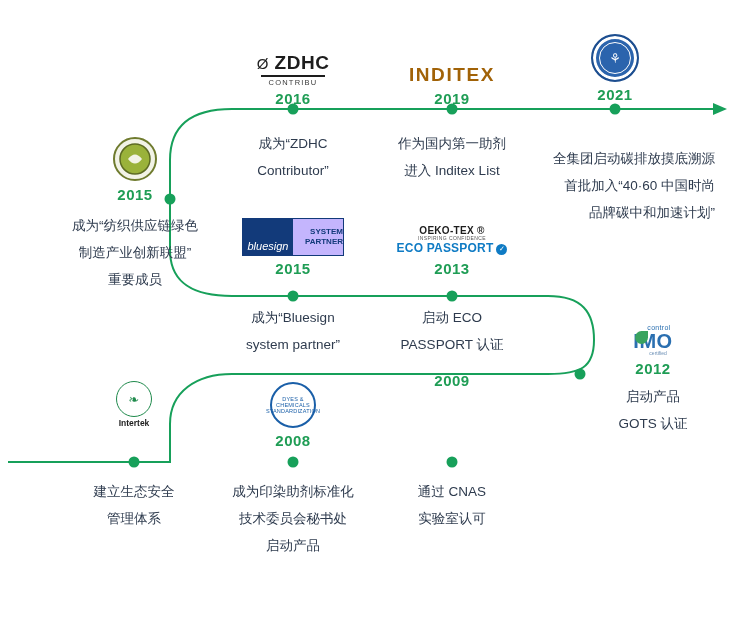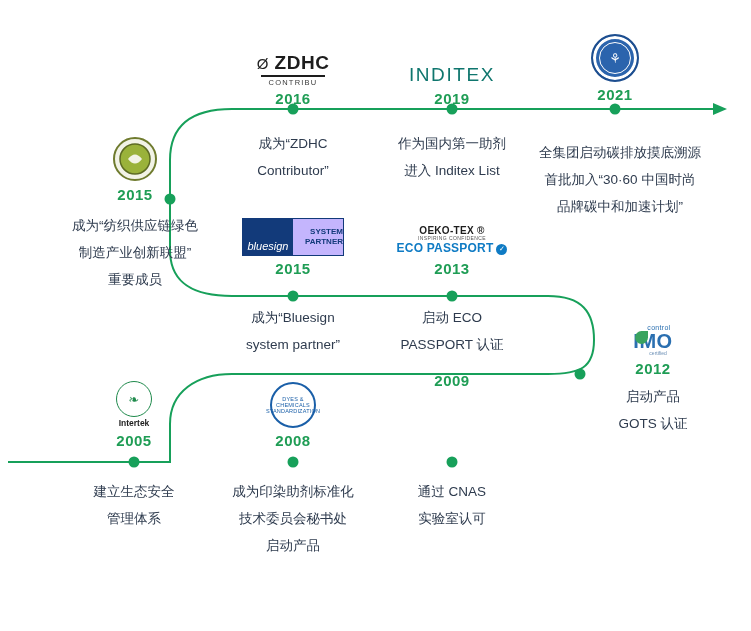--- a/index.html
+++ b/index.html
@@ -22,21 +22,21 @@
     display:flex;align-items:flex-end;justify-content:center;
     height:56px;margin-bottom:4px;
   }
   
   .zdhc{display:flex;flex-direction:column;align-items:center;line-height:1;}
   .zdhc-main{font-size:19px;font-weight:bold;color:#1d1d1d;letter-spacing:.5px;}
   .zdhc-o{font-size:15px;font-weight:normal;}
   .zdhc-rule{width:64px;height:1.5px;background:#1d1d1d;margin:3px 0 2px;}
   .zdhc-sub{font-size:7.5px;color:#3a3a3a;letter-spacing:1.2px;}
 
-  .inditex{font-size:19px;font-weight:normal;color:#0f766e;letter-spacing:1.6px;}
+  .inditex{font-size:19px;font-weight:bold;color:#a16207;letter-spacing:1.6px;}
 
   .seal{
     width:44px;height:44px;border-radius:50%;
     background:#2b64ad;border:2px solid #1d4e8f;
     display:flex;align-items:center;justify-content:center;
     color:#ffffff;font-size:8px;line-height:1;
     box-shadow:inset 0 0 0 3px #ffffff;
   }
   .seal-inner{
     width:30px;height:30px;border-radius:50%;
@@ -161,23 +161,23 @@
   </div>
 
   <div class="node" style="left:525px;top:26px;width:180px;">
     <div class="logo-box">
       <div class="seal">
           <div class="seal-inner">⚘</div>
         </div>
     </div>
     <div class="year">2021</div>
   </div>
-  <div class="node" style="left:525px;top:139px;width:190px;text-align:center;">
+  <div class="node" style="left:525px;top:145px;width:190px;text-align:right;">
     <div class="desc">全集团启动碳排放摸底溯源</div>
-    <div class="desc">首批加入“30·60 中国时尚</div>
+    <div class="desc">首批加入“40·60 中国时尚</div>
     <div class="desc">品牌碳中和加速计划”</div>
   </div>
 
   <div class="node" style="left:45px;top:126px;width:180px;">
     <div class="logo-box">
       <svg width="46" height="46" viewBox="0 0 46 46">
         <circle cx="23" cy="23" r="21" fill="#f2f3e6" stroke="#6f7b2e" stroke-width="2"></circle>
         <circle cx="23" cy="23" r="15" fill="#9ab23a" stroke="#5d6b22" stroke-width="1.5"></circle>
         <path d="M16 23 q7 -9 14 0 q-7 9 -14 0z" fill="#f2f3e6"></path>
       </svg>
@@ -239,21 +239,20 @@
     <div class="desc">GOTS 认证</div>
   </div>
 
   <div class="node" style="left:44px;top:372px;width:180px;">
     <div class="logo-box">
       <div class="intertek">
         <div class="intertek-circ">❧</div>
         <div class="intertek-txt">Intertek</div>
       </div>
     </div>
-    <div class="year">2005</div>
   </div>
   <div class="node" style="left:44px;top:478px;width:180px;">
     <div class="desc">建立生态安全</div>
     <div class="desc">管理体系</div>
   </div>
 
   <div class="node" style="left:203px;top:372px;width:180px;">
     <div class="logo-box">
       <div class="bluecirc">DYES &amp; CHEMICALS STANDARDIZATION</div>
     </div>

